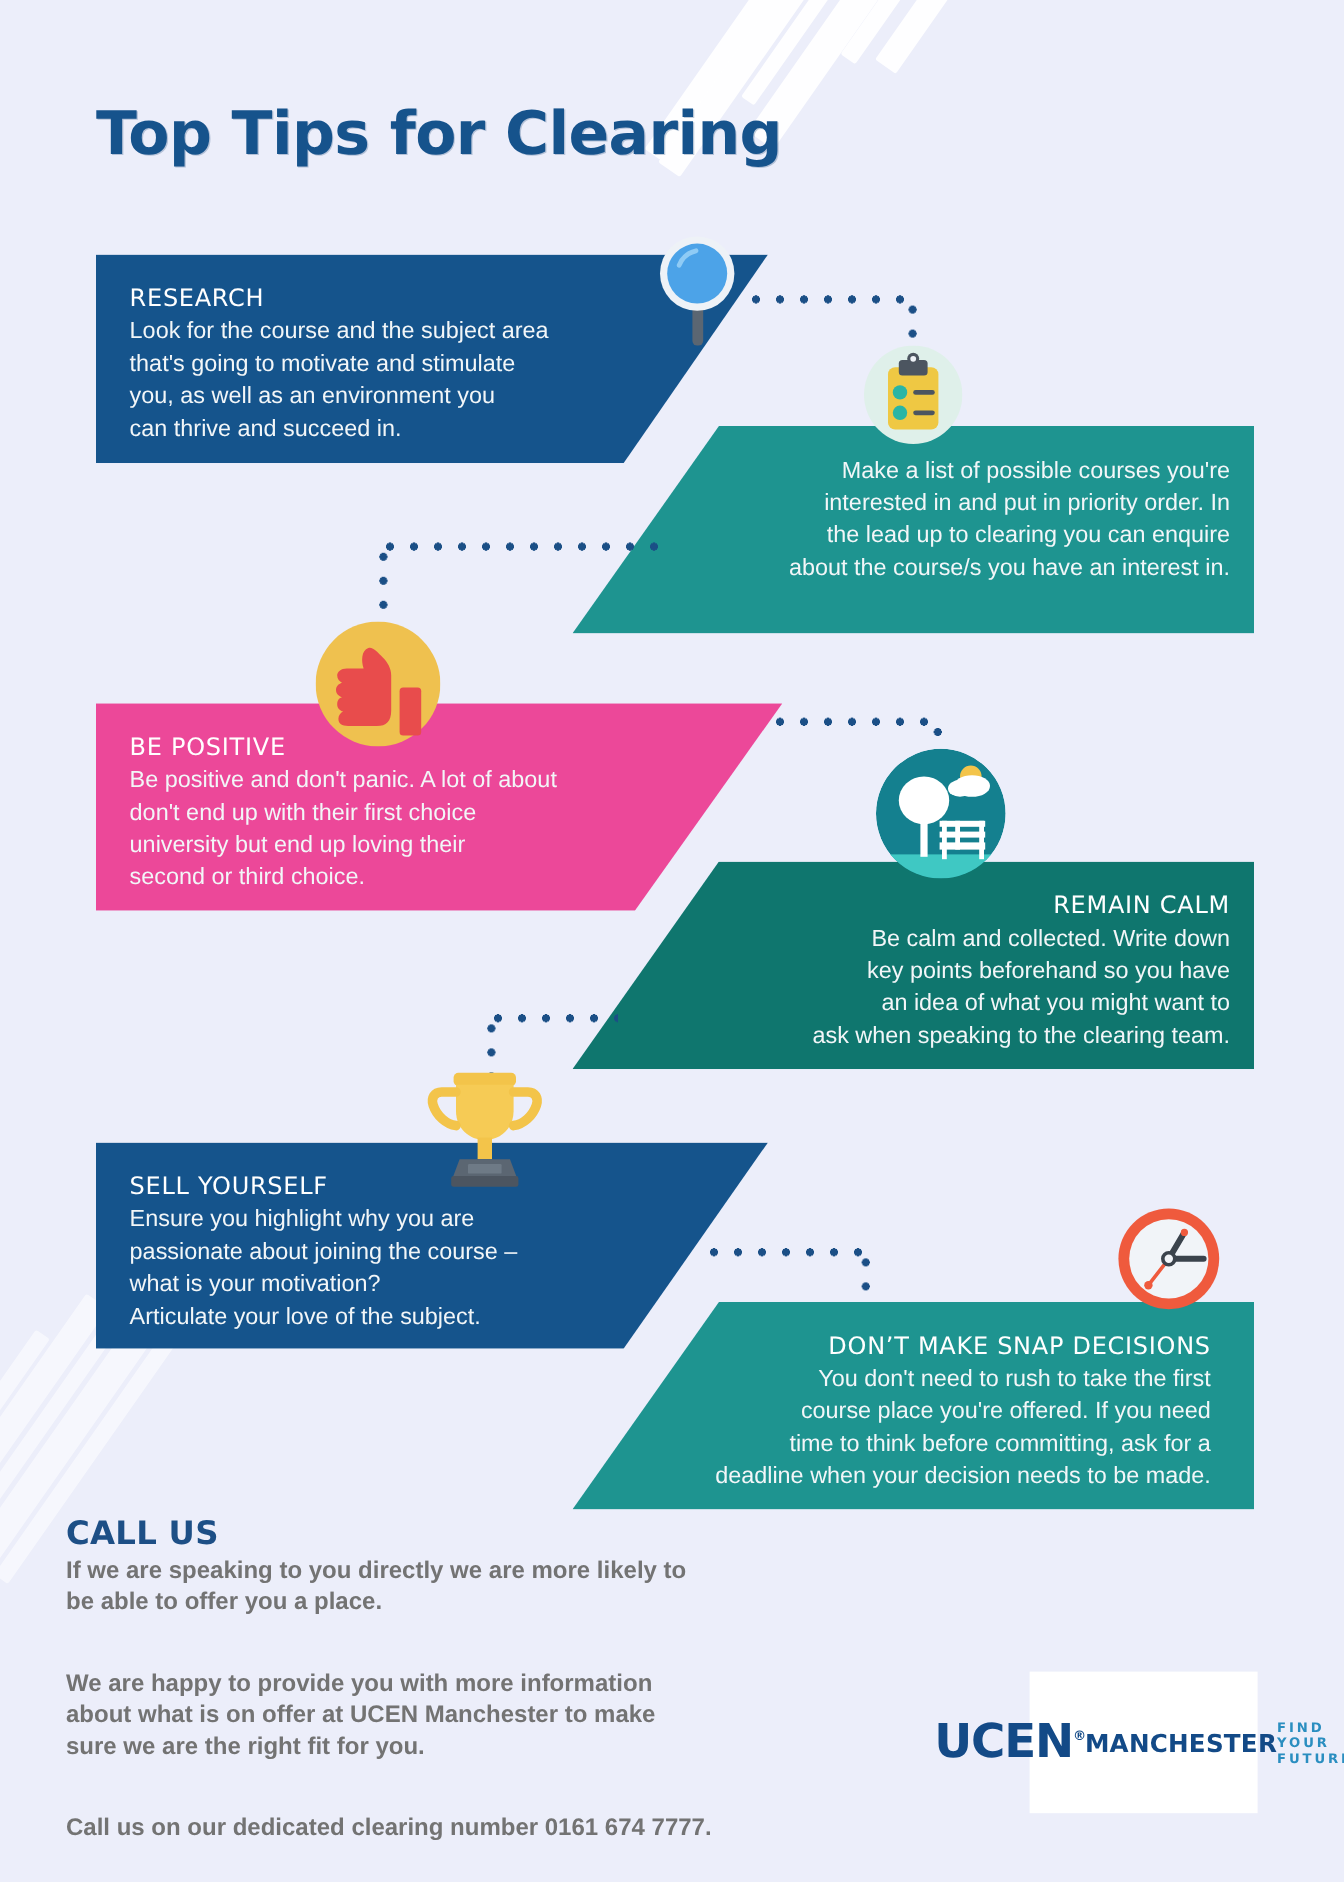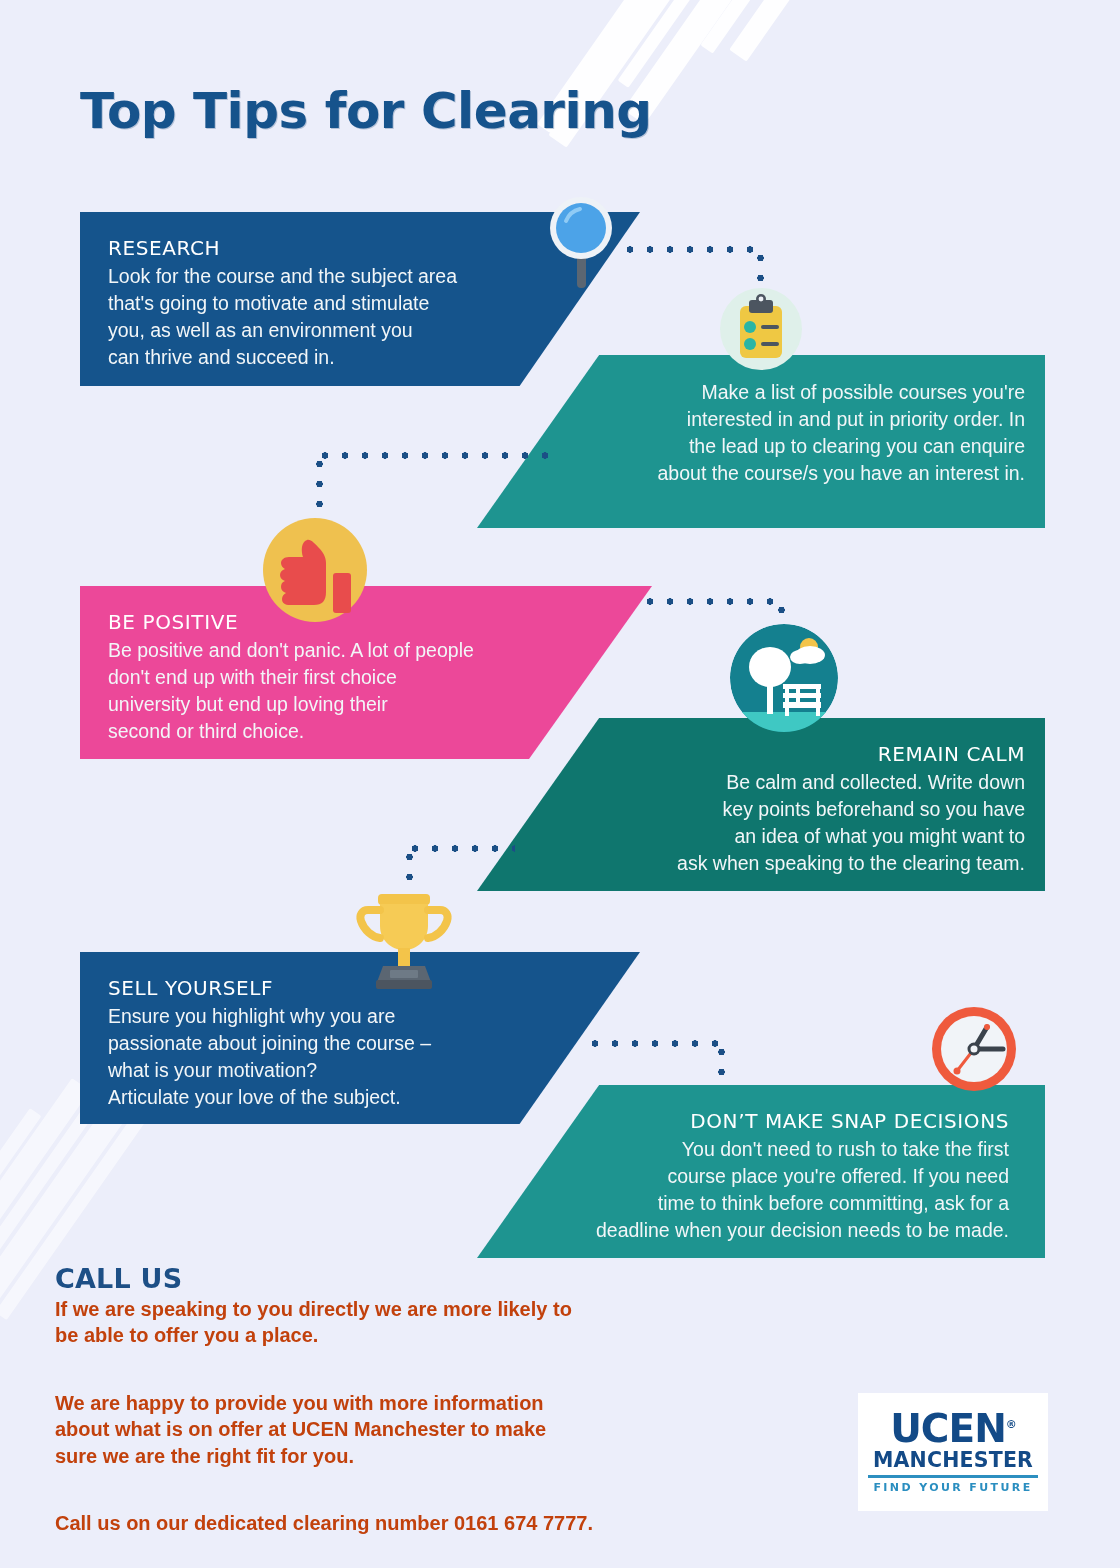--- a/index.html
+++ b/index.html
@@ -122,35 +122,35 @@
     font-size: 27px;
     font-weight: 800;
     letter-spacing: .2px;
     margin-bottom: 2px;
     font-family: "DejaVu Sans", sans-serif;
   }
   .footer p {
     font-size: 20px;
     line-height: 1.32;
     font-weight: 600;
-    color: #c2410c;
+    color: #737373;
     white-space: pre-line;
   }
   .footer p.gap { margin-top: 41px; }
 
   .logo-box {
     position: absolute;
     left: 858px;
     top: 1393px;
     width: 190px;
     height: 118px;
     background: #ffffff;
     z-index: 6;
     display: flex;
-    flex-direction: column;
+    flex-direction: row;
     align-items: center;
     justify-content: center;
     padding: 8px 10px;
   }
   .logo-ucen {
     font-size: 39px;
     font-weight: 800;
     letter-spacing: -1px;
     color: #134a87;
     line-height: .95;
@@ -232,21 +232,21 @@
 
   <div class="banner right b2">
     <div class="b-body">Make a list of possible courses you're
 interested in and put in priority order. In
 the lead up to clearing you can enquire
 about the course/s you have an interest in.</div>
   </div>
 
   <div class="banner left b3">
     <div class="b-title">BE POSITIVE</div>
-    <div class="b-body">Be positive and don't panic. A lot of people
+    <div class="b-body">Be positive and don't panic. A lot of about
 don't end up with their first choice
 university but end up loving their
 second or third choice.</div>
   </div>
 
   <div class="banner right b4">
     <div class="b-title">REMAIN CALM</div>
     <div class="b-body">Be calm and collected. Write down
 key points beforehand so you have
 an idea of what you might want to

